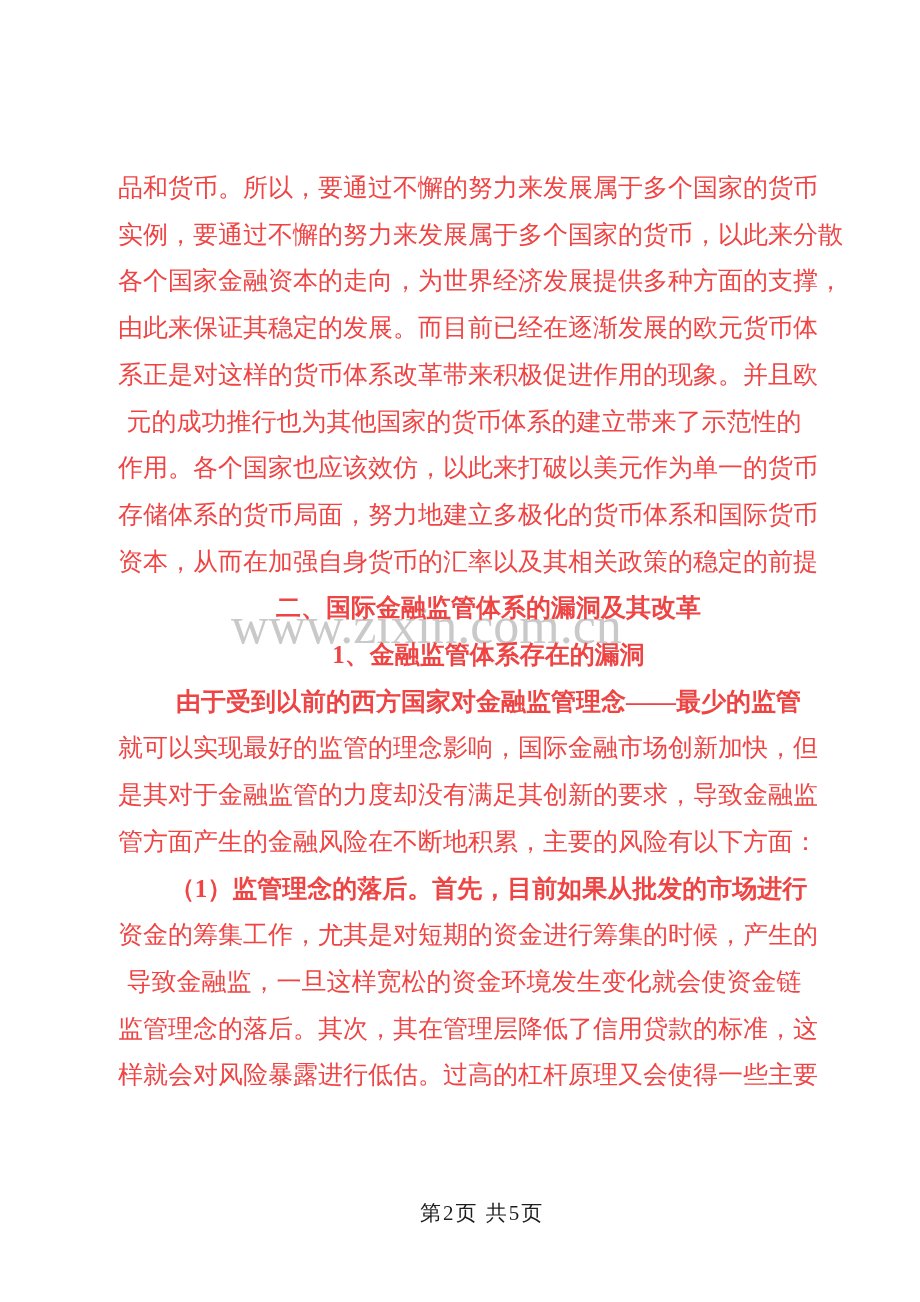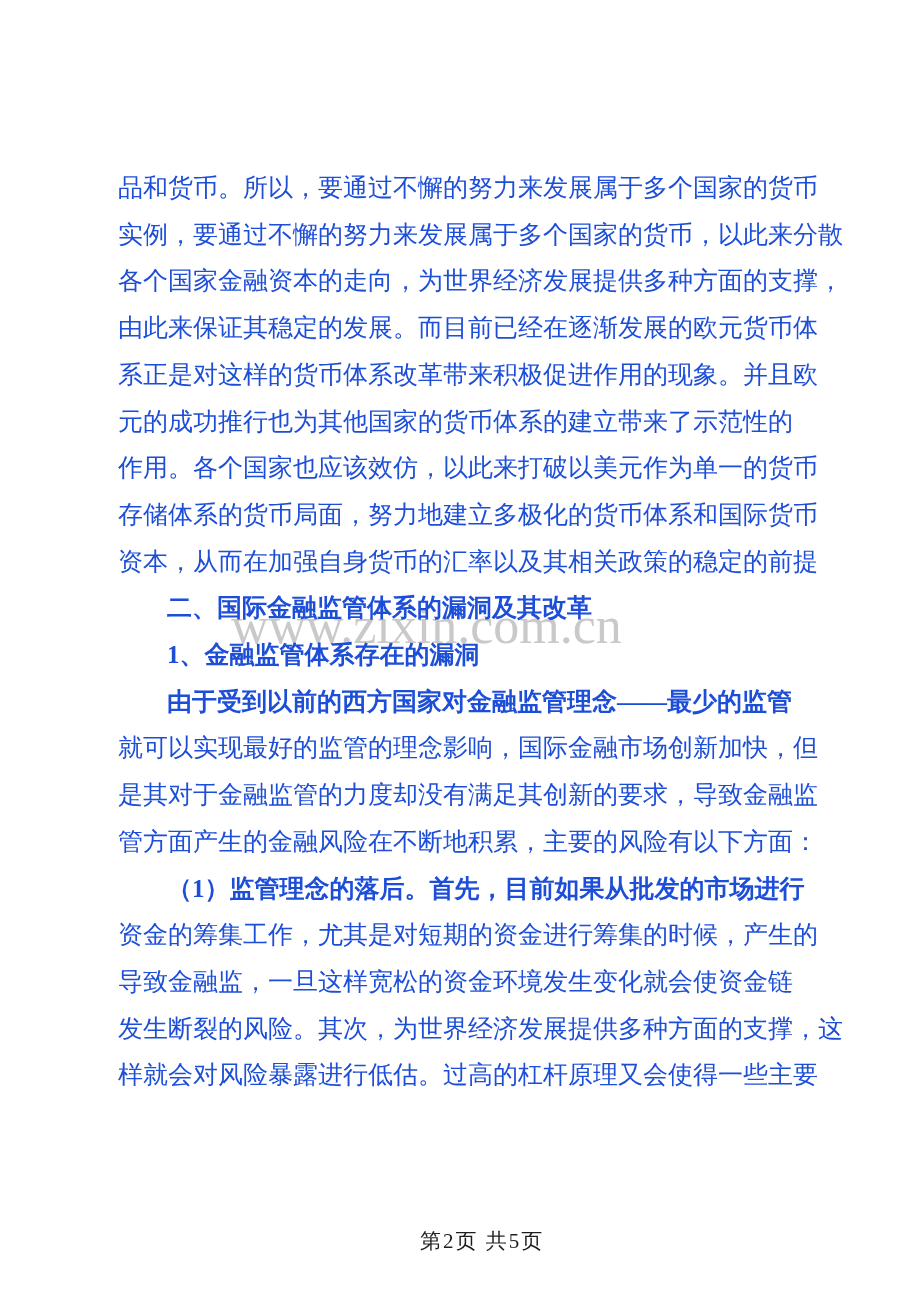--- a/index.html
+++ b/index.html
@@ -39,61 +39,61 @@
     font-size: 52px;
     line-height: 52px;
     letter-spacing: 0px;
     color: #c9c9c9;
     font-family: Liberation Serif, serif;
     z-index: 1;
     white-space: nowrap;
   }
   .footer {
     position: absolute;
-    top: 1227px;
+    top: 1199px;
     left: 0;
     width: 100%;
     text-align: center;
     font-size: 21px;
     letter-spacing: 2px;
     color: #1d1d1d;
     z-index: 2;
   }
   .footer .footer-inner {
     display: inline-block;
     margin-left: 44px; 
   }
 </style>
 </head>
 <body>
 
 <div class="page">
 
   <div class="watermark" style="color: rgb(201, 201, 201);">www.zixin.com.cn</div>
 
-  <div class="text-block" id="text-block" style="color: #1d4ed8;">
+  <div class="text-block" id="text-block" style="color: #ef4444; text-align: center;">
       <div class="text-line">品和货币。所以，要通过不懈的努力来发展属于多个国家的货币</div>
       <div class="text-line">实例，要通过不懈的努力来发展属于多个国家的货币，以此来分散</div>
       <div class="text-line">各个国家金融资本的走向，为世界经济发展提供多种方面的支撑，</div>
       <div class="text-line">由此来保证其稳定的发展。而目前已经在逐渐发展的欧元货币体</div>
       <div class="text-line">系正是对这样的货币体系改革带来积极促进作用的现象。并且欧</div>
       <div class="text-line">元的成功推行也为其他国家的货币体系的建立带来了示范性的</div>
       <div class="text-line">作用。各个国家也应该效仿，以此来打破以美元作为单一的货币</div>
       <div class="text-line">存储体系的货币局面，努力地建立多极化的货币体系和国际货币</div>
       <div class="text-line">资本，从而在加强自身货币的汇率以及其相关政策的稳定的前提</div>
       <div class="text-line indent">二、国际金融监管体系的漏洞及其改革</div>
       <div class="text-line indent">1、金融监管体系存在的漏洞</div>
       <div class="text-line indent">由于受到以前的西方国家对金融监管理念——最少的监管</div>
       <div class="text-line">就可以实现最好的监管的理念影响，国际金融市场创新加快，但</div>
       <div class="text-line">是其对于金融监管的力度却没有满足其创新的要求，导致金融监</div>
       <div class="text-line">管方面产生的金融风险在不断地积累，主要的风险有以下方面：</div>
       <div class="text-line indent">（1）监管理念的落后。首先，目前如果从批发的市场进行</div>
       <div class="text-line">资金的筹集工作，尤其是对短期的资金进行筹集的时候，产生的</div>
       <div class="text-line">导致金融监，一旦这样宽松的资金环境发生变化就会使资金链</div>
-      <div class="text-line">发生断裂的风险。其次，为世界经济发展提供多种方面的支撑，这</div>
+      <div class="text-line">监管理念的落后。其次，其在管理层降低了信用贷款的标准，这</div>
       <div class="text-line">样就会对风险暴露进行低估。过高的杠杆原理又会使得一些主要</div>
     </div>
 
   <div class="footer">
     <span class="footer-inner">第2页 共5页</span>
   </div>
 
 </div>
 
 </body></html>

